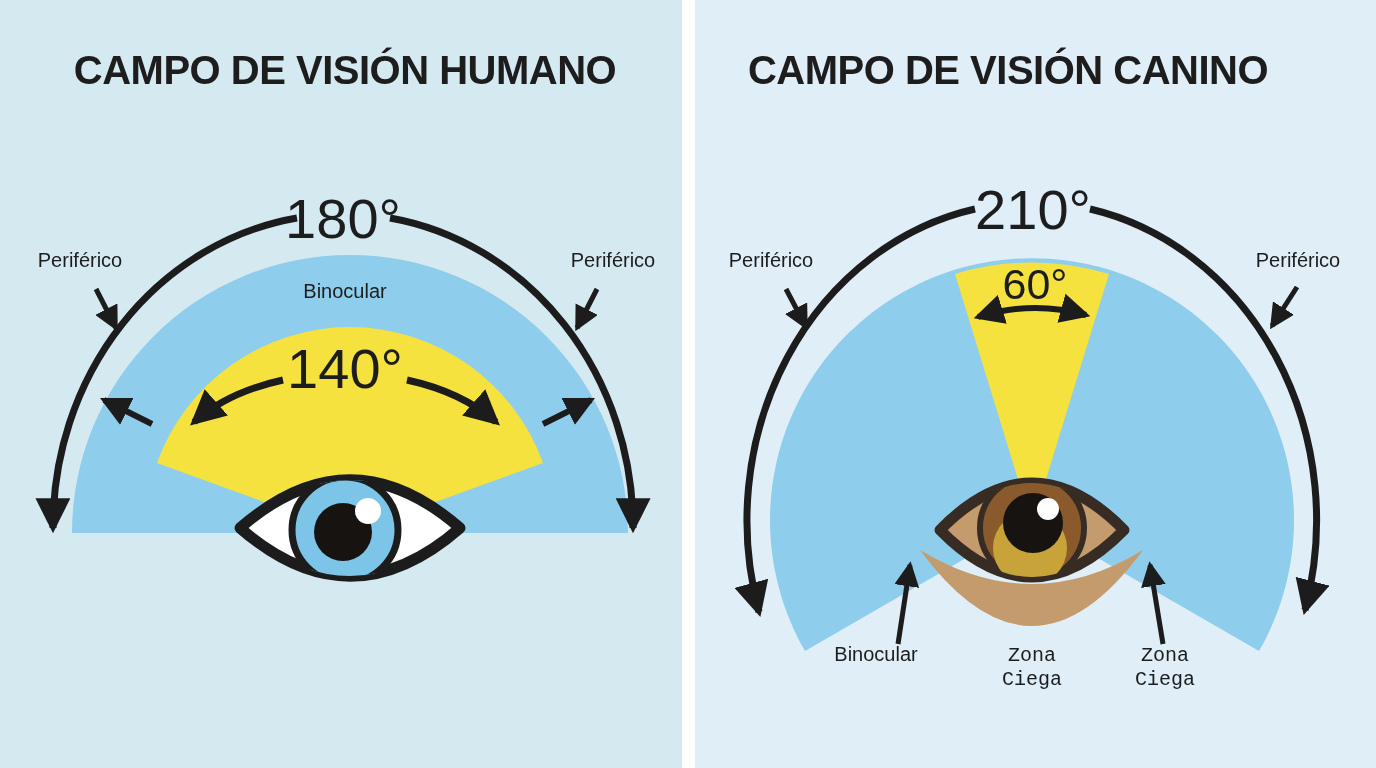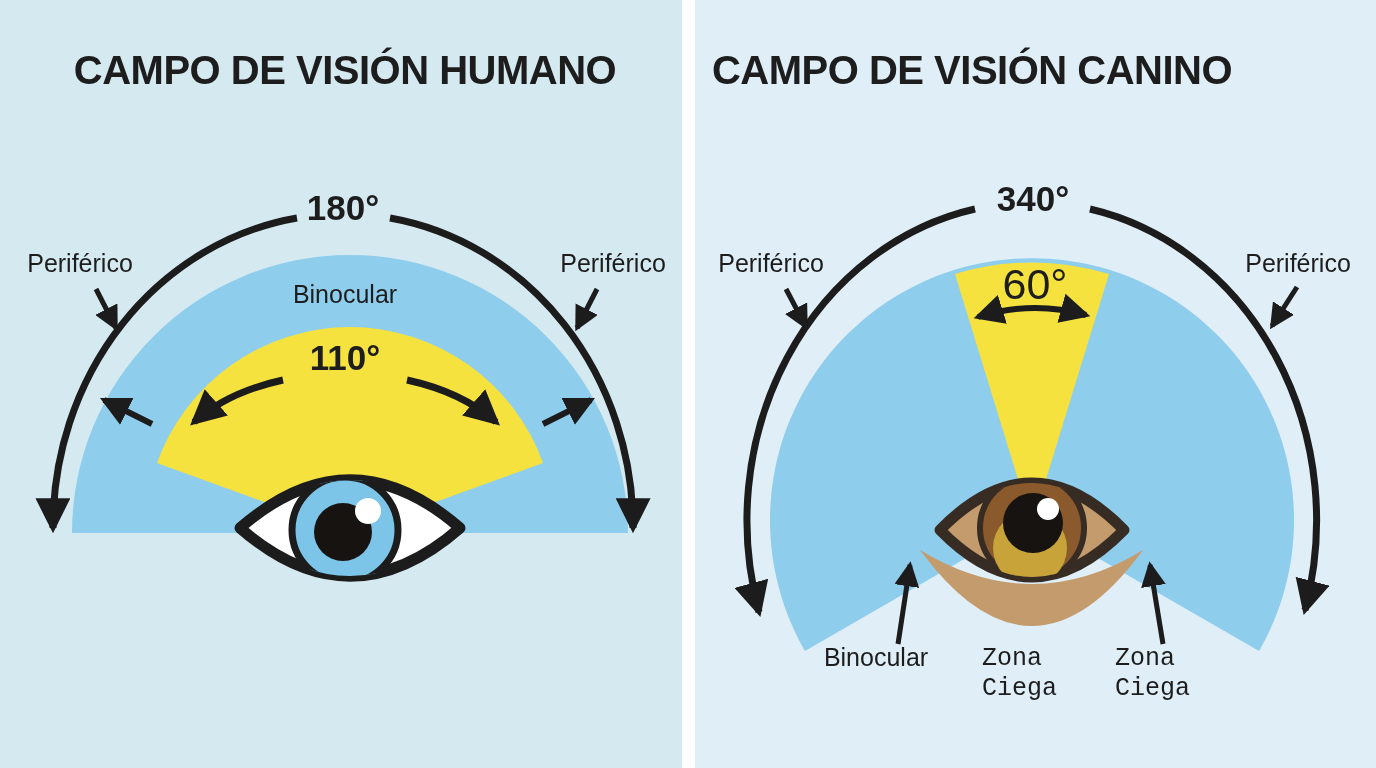--- a/index.html
+++ b/index.html
@@ -8,31 +8,32 @@
     width:1376px;height:768px;
     overflow:hidden;
     font-family:"Liberation Sans", sans-serif;
     color:#1d1d1d;
   }
   .stage svg{position:absolute;left:0;top:0;}
   .lbl{
     position:absolute;
     transform:translateX(-50%);
     white-space:nowrap;
+    text-align:center;
     line-height:1.05;
     color:#1d1d1d;
   }
   .title{
     font-size:40px;
     font-weight:700;
     letter-spacing:-0.5px;
   }
-  .deg-big{font-size:35px;font-weight:700;}
+  .deg-big{font-size:56px;font-weight:400;}
   .deg-mid{font-size:43px;font-weight:400;}
-  .tag{font-size:25px;font-weight:400;}
+  .tag{font-size:20px;font-weight:400;}
   .wrap2{white-space:normal;width:100px;line-height:1.18;font-family:Liberation Mono, monospace;}
 </style>
 </head>
 <body>
 
 <div class="stage">
 
   <svg width="1376" height="768" viewBox="0 0 1376 768">
     <defs>
       <marker id="ah" viewBox="0 0 10 10" refX="8.5" refY="5" markerWidth="5" markerHeight="5" orient="auto-start-reverse">
@@ -99,26 +100,26 @@
       </g>
     </g>
 
     <path d="M 898 644 L 910 565" stroke="#1c1c1c" stroke-width="5" marker-end="url(#ah)"></path>
     <path d="M 1163 644 L 1150 565" stroke="#1c1c1c" stroke-width="5" marker-end="url(#ah)"></path>
   </svg>
 
   <div class="lbl title" style="left:345px;top:49px">CAMPO DE VISIÓN HUMANO</div>
   <div class="lbl deg-big" style="left:343px;top:190px">180°</div>
   <div class="lbl tag" style="left:345px;top:281px">Binocular</div>
-  <div class="lbl deg-big" style="left:345px;top:340px">110°</div>
+  <div class="lbl deg-big" style="left:345px;top:340px">140°</div>
   <div class="lbl tag" style="left:80px;top:250px">Periférico</div>
   <div class="lbl tag" style="left:613px;top:250px">Periférico</div>
 
-  <div class="lbl title" style="left:972px;top:49px">CAMPO DE VISIÓN CANINO</div>
-  <div class="lbl deg-big" style="left:1033px;top:181px">340°</div>
+  <div class="lbl title" style="left:1008px;top:49px">CAMPO DE VISIÓN CANINO</div>
+  <div class="lbl deg-big" style="left:1033px;top:181px">210°</div>
   <div class="lbl deg-mid" style="left:1035px;top:262px">60°</div>
   <div class="lbl tag" style="left:771px;top:250px">Periférico</div>
   <div class="lbl tag" style="left:1298px;top:250px">Periférico</div>
   <div class="lbl tag" style="left:876px;top:644px">Binocular</div>
   <div class="lbl tag wrap2" style="left:1032px;top:644px">Zona Ciega</div>
   <div class="lbl tag wrap2" style="left:1165px;top:644px">Zona Ciega</div>
 
 </div>
 
 </body></html>

